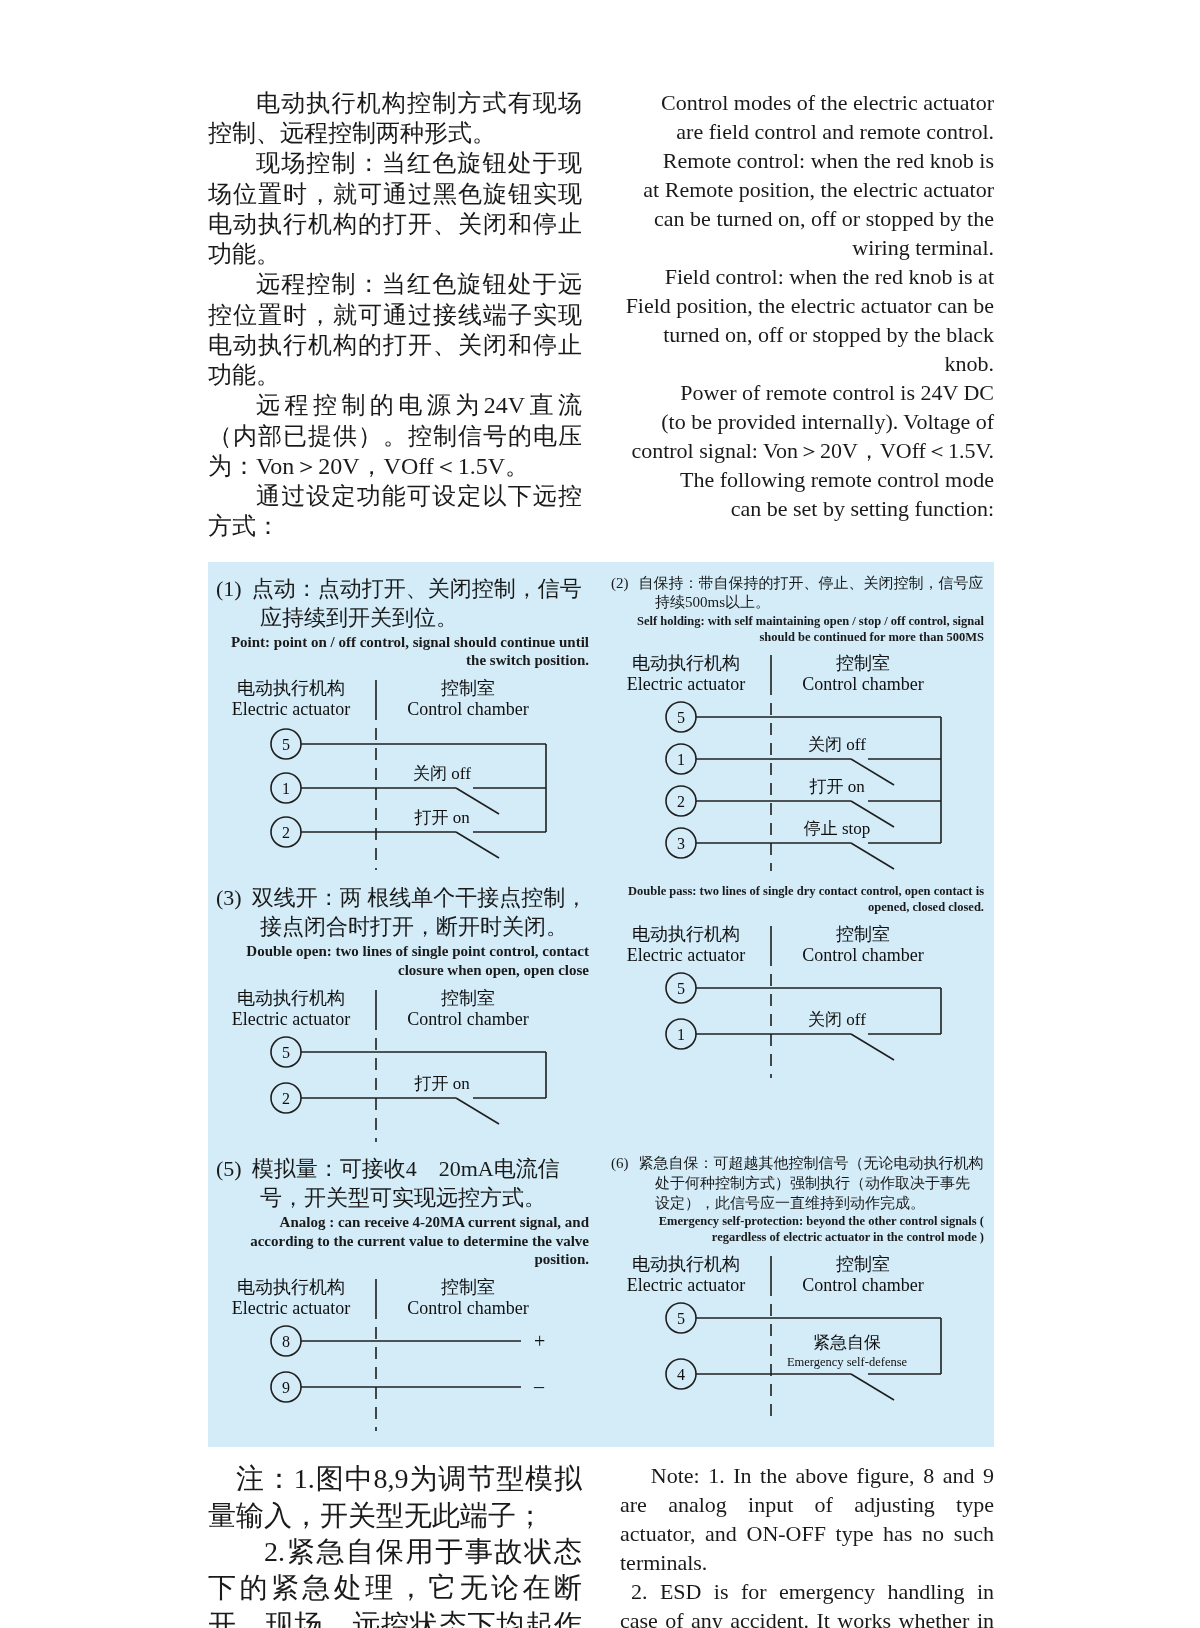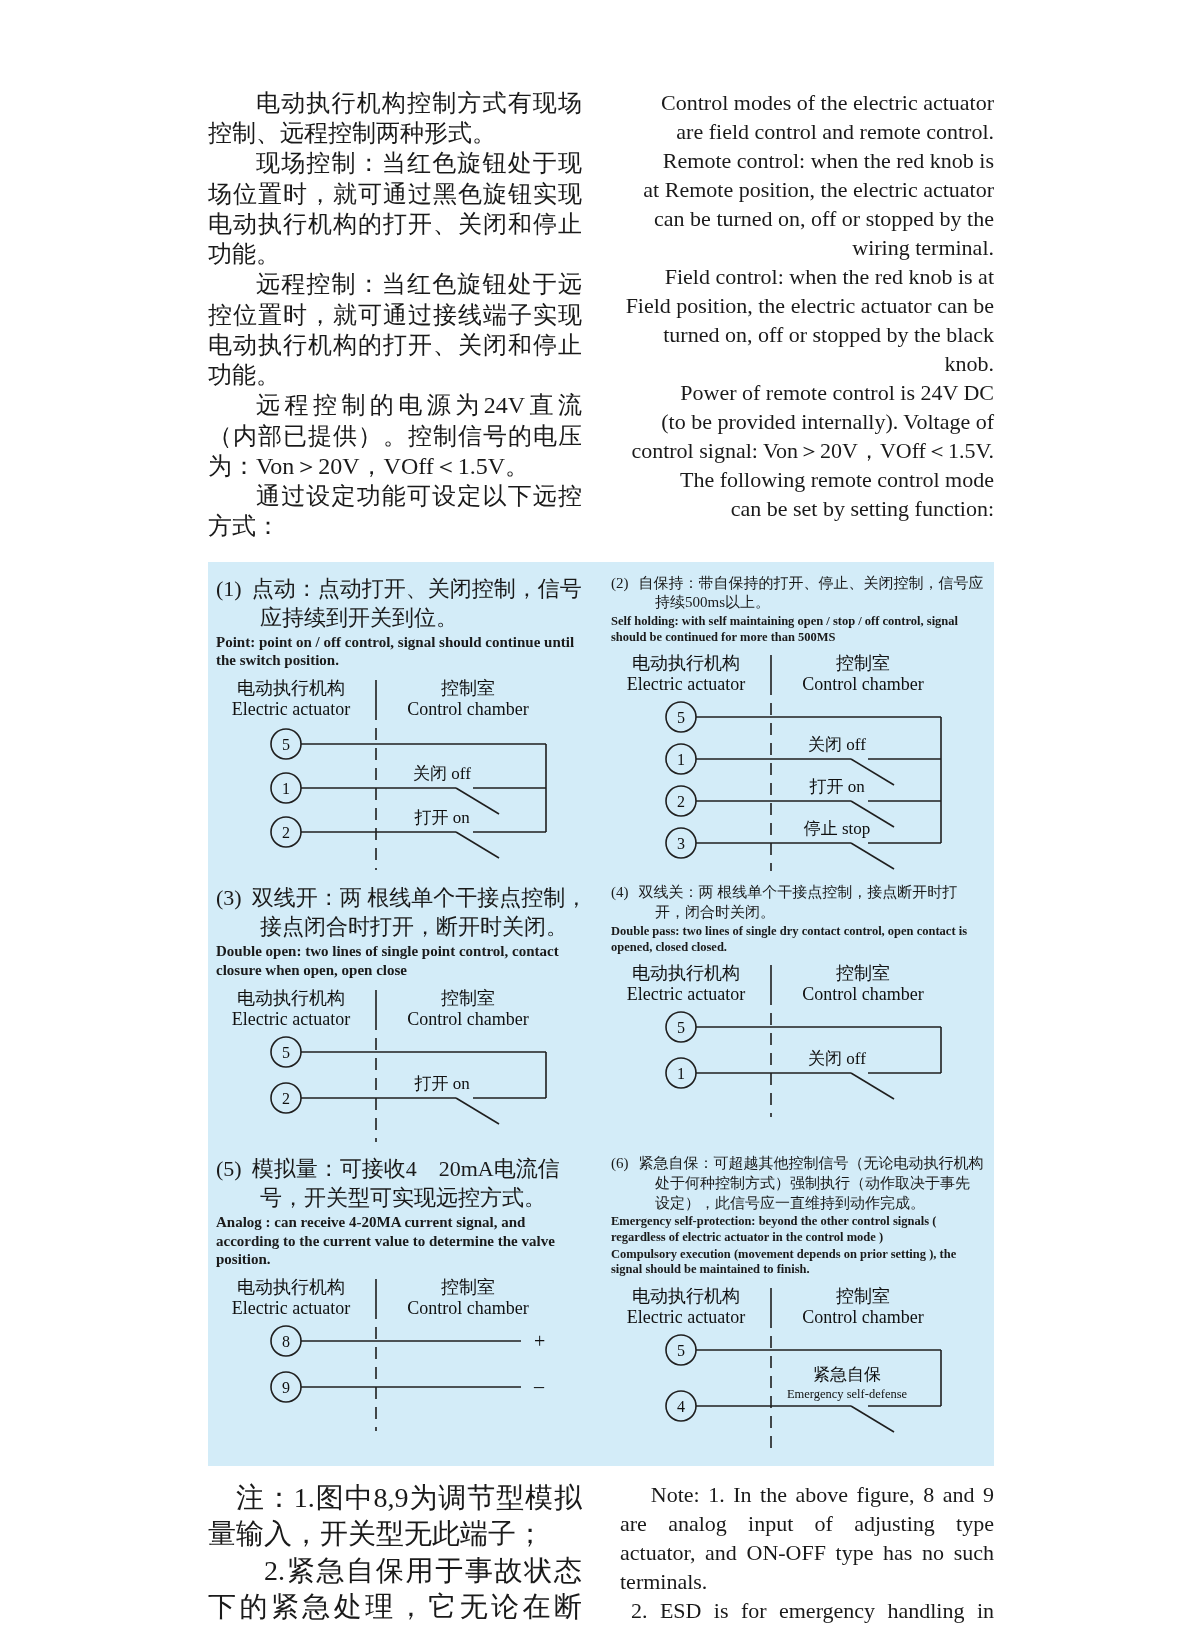--- a/index.html
+++ b/index.html
@@ -26,21 +26,21 @@
     background: #d3ecf8;
     padding: 12px 10px 12px 8px;
     display: grid;
     grid-template-columns: 1fr 1fr;
     column-gap: 22px;
     row-gap: 8px;
   }
   .diag { min-width: 0; }
   .dtitle { font-size: 22px; line-height: 1.32; padding-left: 44px; text-indent: -44px; }
   .dnum { margin-right: 10px; }
-  .dcap { text-align: left; font-weight: 700; font-size: 15px; line-height: 1.25; margin-top: 1px; }
+  .dcap { text-align: right; font-weight: 700; font-size: 15px; line-height: 1.25; margin-top: 1px; }
   .diag.sm .dtitle { font-size: 15px; }
   .diag.sm .dcap { font-size: 12.5px; }
   .circ { display: block; margin: 4px auto 0 auto; }
 
   
   .w   { stroke: #1f1f1f; stroke-width: 1.6; fill: none; }
   .dash{ stroke: #1f1f1f; stroke-width: 1.6; stroke-dasharray: 12 8; fill: none; }
   text { fill: #101010; }
   .tzh { font-size: 18px; text-anchor: middle; font-family: "Liberation Serif","DejaVu Serif",serif; }
   .ten { font-size: 18px; text-anchor: middle; font-family: "Liberation Serif",serif; }
@@ -170,23 +170,20 @@
           <text x="70" y="120" class="tnum">2</text>
           <line class="w" x1="85" y1="114" x2="240" y2="114"></line>
           <line class="w" x1="240" y1="114" x2="283" y2="140"></line>
           <line class="w" x1="257" y1="114" x2="330" y2="114"></line>
           <text x="226" y="105" class="tlab">打开 on</text>
           <line class="w" x1="330" y1="68" x2="330" y2="114"></line>
         </svg>
       </div>
 
       <div class="diag sm">
-        <div class="dtitle">
-          <span class="dnum">(4)</span><span>双线关：两 根线单个干接点控制，接点断开时打开，闭合时关闭。</span>
-        </div>
         <div class="dcap">Double pass: two lines of single dry contact control, open contact is opened, closed closed.</div>
         <svg class="circ" width="430" height="162" viewBox="0 0 430 162">
           <text x="75" y="20" class="tzh">电动执行机构</text>
           <text x="75" y="41" class="ten">Electric actuator</text>
           <text x="252" y="20" class="tzh">控制室</text>
           <text x="252" y="41" class="ten">Control chamber</text>
           <line class="w" x1="160" y1="6" x2="160" y2="46"></line>
           <line class="dash" x1="160" y1="54" x2="160" y2="158"></line>
           <circle class="w" cx="70" cy="68" r="15"></circle>
           <text x="70" y="74" class="tnum">5</text>
@@ -222,21 +219,20 @@
           <line class="w" x1="85" y1="114" x2="305" y2="114"></line>
           <text x="318" y="120" class="tsign">–</text>
         </svg>
       </div>
 
       <div class="diag sm">
         <div class="dtitle">
           <span class="dnum">(6)</span><span>紧急自保：可超越其他控制信号（无论电动执行机构处于何种控制方式）强制执行（动作取决于事先设定），此信号应一直维持到动作完成。</span>
         </div>
         <div class="dcap">Emergency self-protection: beyond the other control signals ( regardless of electric actuator in the control mode )</div>
-        <div class="dcap">Compulsory execution (movement depends on prior setting ), the signal should be maintained to finish.</div>
         <svg class="circ" width="430" height="172" viewBox="0 0 430 172">
           <text x="75" y="20" class="tzh">电动执行机构</text>
           <text x="75" y="41" class="ten">Electric actuator</text>
           <text x="252" y="20" class="tzh">控制室</text>
           <text x="252" y="41" class="ten">Control chamber</text>
           <line class="w" x1="160" y1="6" x2="160" y2="46"></line>
           <line class="dash" x1="160" y1="54" x2="160" y2="168"></line>
           <circle class="w" cx="70" cy="68" r="15"></circle>
           <text x="70" y="74" class="tnum">5</text>
           <line class="w" x1="85" y1="68" x2="330" y2="68"></line>

